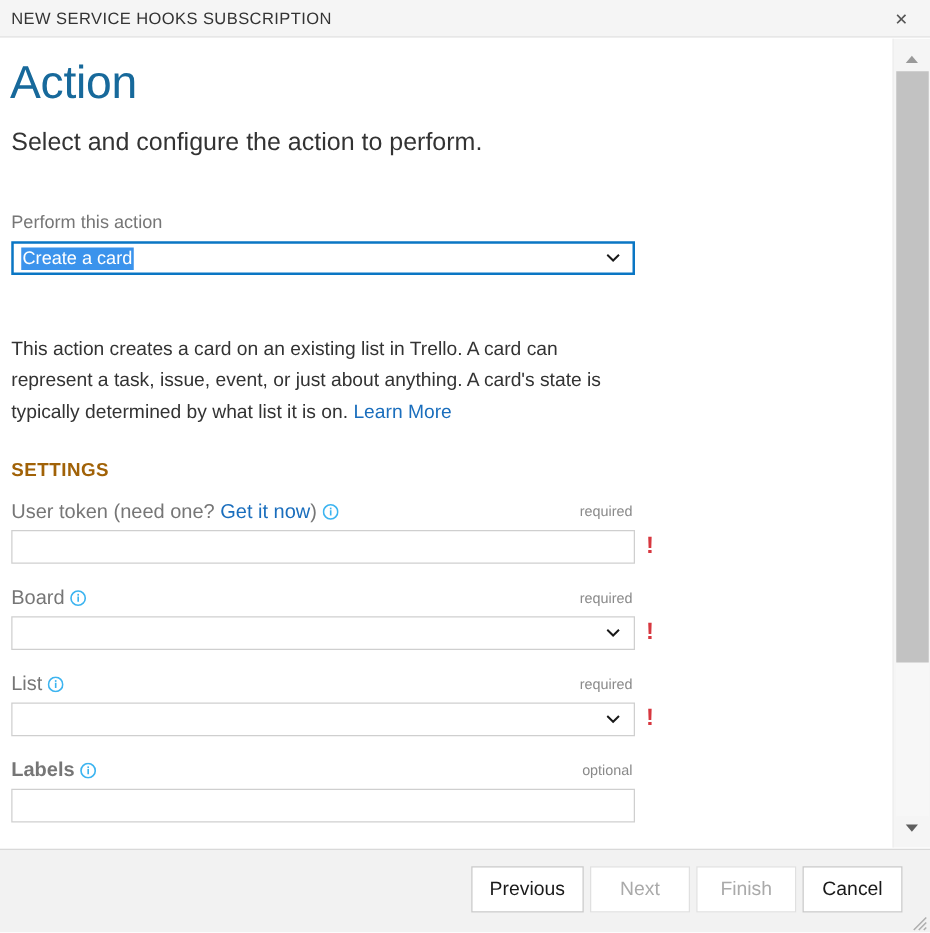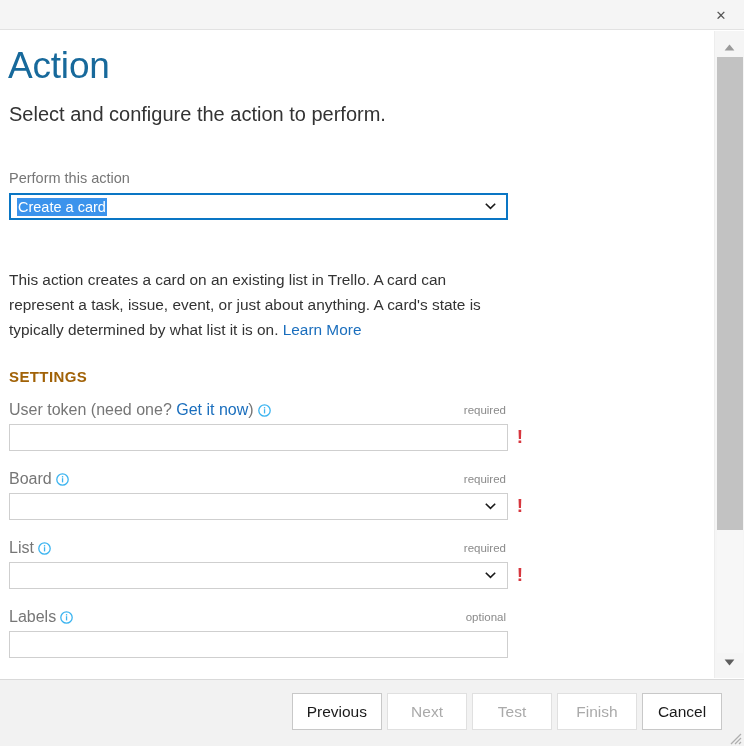--- a/index.html
+++ b/index.html
@@ -252,20 +252,21 @@
     opacity: 0.55;
   }
   .grip svg { display: block; }
 </style>
 </head>
 <body>
 
 <div id="app">
 
   <div class="titlebar">
+    <div class="titlebar-text">NEW SERVICE HOOKS SUBSCRIPTION</div>
     <div class="close-btn">✕</div>
   </div>
 
   <div class="content">
 
     <div class="page-title">Action</div>
     <div class="page-subtitle">Select and configure the action to perform.</div>
 
     <div class="field-label-top">Perform this action</div>
 
@@ -314,21 +315,21 @@
             </svg></span></div>
         <div class="row-req" style="top: 141px;">required</div>
         <div class="inp sel" style="top: 161px;">
           <span class="chev">
             <svg width="11" height="7" viewBox="0 0 11 7">
               <path d="M0.8 0.8 L5.5 5.4 L10.2 0.8" fill="none" stroke="#1a1a1a" stroke-width="1.6"></path>
             </svg>
           </span>
         </div>
         <div class="err" style="top: 164px;">!</div>
-        <div class="row-label" style="top: 207px;">Labels<span class="info-icon"><svg width="13" height="13" viewBox="0 0 13 13">
+        <div class="row-label" style="top: 207px; font-weight: bold;">Labels<span class="info-icon"><svg width="13" height="13" viewBox="0 0 13 13">
               <circle cx="6.5" cy="6.5" r="5.7" fill="#ffffff" stroke="#3cb4f0" stroke-width="1.3"></circle>
               <rect x="5.9" y="5.2" width="1.3" height="4.2" fill="#3cb4f0"></rect>
               <rect x="5.9" y="3.1" width="1.3" height="1.4" fill="#3cb4f0"></rect>
             </svg></span></div>
         <div class="row-req" style="top: 210px;">optional</div>
         <div class="inp" style="top: 230px;"></div>
         <div class="cbrow" style="top: 278px;"></div>
       </div>
 
   </div>
@@ -345,21 +346,20 @@
       <svg width="11" height="7" viewBox="0 0 11 7">
           <path d="M5.5 6.4 L0.6 0.6 L10.4 0.6 Z" fill="#5e5e5e"></path>
         </svg>
     </div>
   </div>
 
   <div class="footer">
     <div class="btnrow">
         <div class="btn">Previous</div>
         <div class="btn disabled">Next</div>
-        <div class="btn disabled">Test</div>
         <div class="btn disabled">Finish</div>
         <div class="btn">Cancel</div>
       </div>
     <div class="grip">
       <svg width="16" height="16" viewBox="0 0 16 16">
         <path d="M15 5 L5 15 M15 9 L9 15 M15 13 L13 15" stroke="#7a7a7a" stroke-width="1.3" fill="none"></path>
       </svg>
     </div>
   </div>
 

